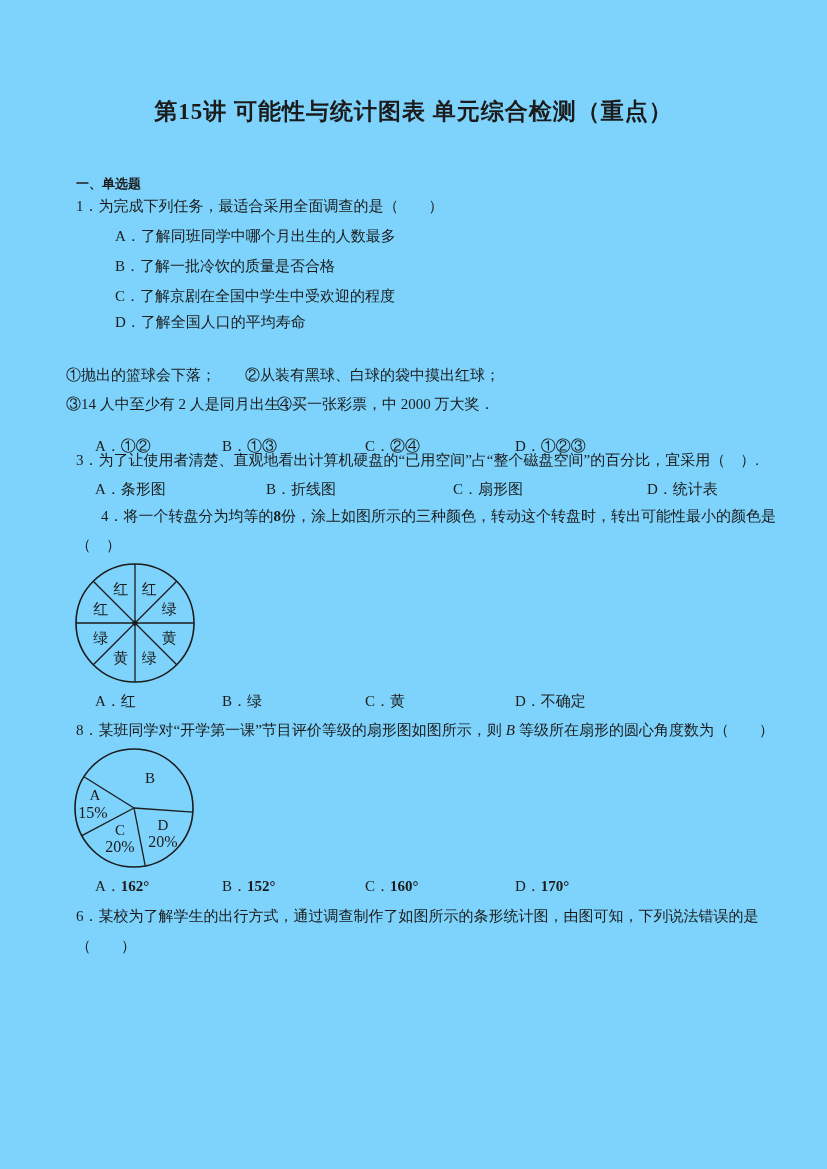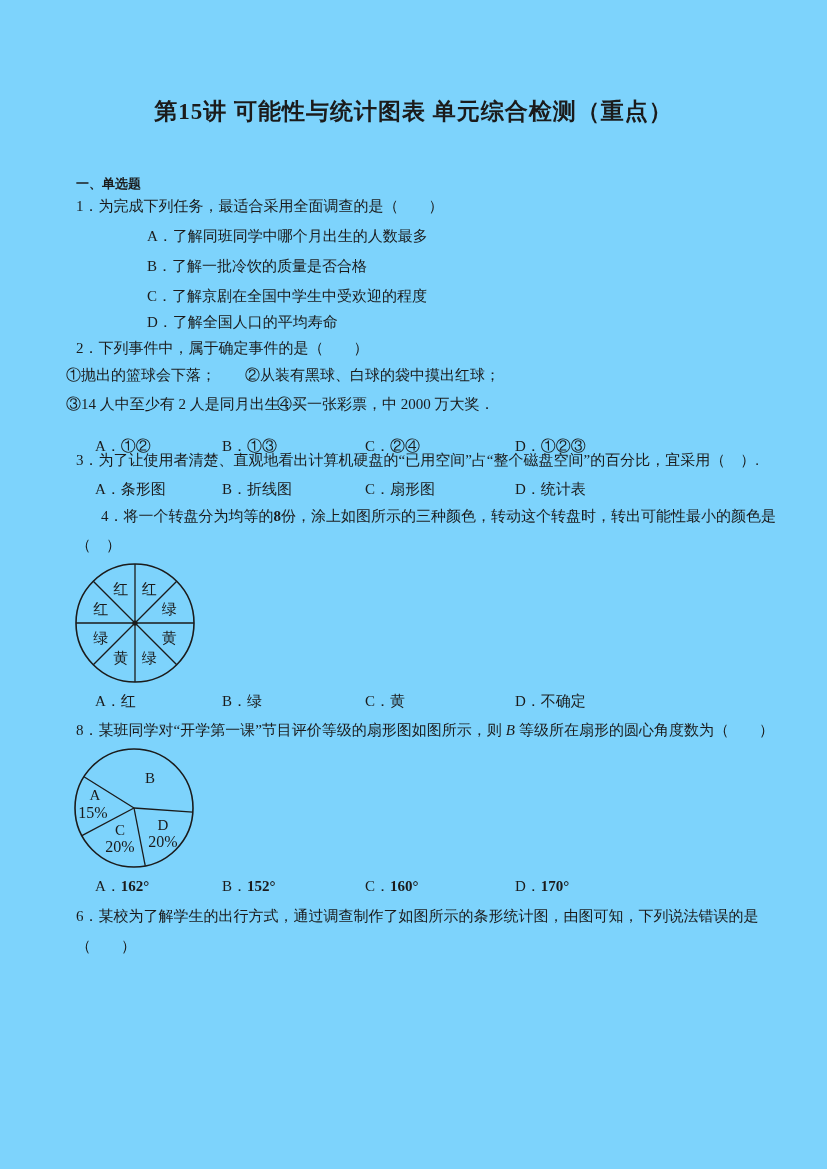--- a/index.html
+++ b/index.html
@@ -20,21 +20,21 @@
     font-size:23px;font-weight:bold;
     letter-spacing:1px;
   }
   .sec-head{top:175px;left:76px;font-weight:bold;font-size:13px;}
   .stem{font-size:15px;}
   .opt-row{
     position:absolute;left:95px;width:640px;
     display:grid;
     grid-template-columns:127px 143px 150px auto;
   }
-  .q1opt{left:115px;margin-left:32px;}
+  .q1opt{left:115px;}
   .pair1{display:inline-block;width:179px;}
   .pair2{display:inline-block;width:211px;}
   .bold{font-weight:bold;}
   .ital{font-style:italic;margin:0 4px;}
   svg{display:block;}
 </style>
 </head>
 <body>
 
 <div class="page">
@@ -42,36 +42,35 @@
   <div class="abs title">第15讲 可能性与统计图表 单元综合检测（重点）</div>
 
   <div class="abs sec-head">一、单选题</div>
 
   <div class="abs stem" style="top:197px;left:76px;">1．为完成下列任务，最适合采用全面调查的是（　　）</div>
   <div class="abs q1opt" style="top:227px;">A．了解同班同学中哪个月出生的人数最多</div>
   <div class="abs q1opt" style="top:257px;">B．了解一批冷饮的质量是否合格</div>
   <div class="abs q1opt" style="top:287px;">C．了解京剧在全国中学生中受欢迎的程度</div>
   <div class="abs q1opt" style="top:313px;">D．了解全国人口的平均寿命</div>
 
-  <div class="abs stem" style="top:339px;left:76px;">2．下列事件中，属于确定事件的是（　　）</div>
   <div class="abs" style="top:366px;left:66px;">
     <span class="pair1">①抛出的篮球会下落；</span><span>②从装有黑球、白球的袋中摸出红球；</span>
   </div>
   <div class="abs" style="top:395px;left:66px;">
     <span class="pair2">③14 人中至少有 2 人是同月出生；</span><span>④买一张彩票，中 2000 万大奖．</span>
   </div>
   <div class="opt-row" style="top:423px;margin-top:14px;">
     <span>A．①②</span>
     <span>B．①③</span>
     <span>C．②④</span>
     <span>D．①②③</span>
   </div>
 
   <div class="abs stem" style="top:451px;left:76px;">3．为了让使用者清楚、直观地看出计算机硬盘的“已用空间”占“整个磁盘空间”的百分比，宜采用（　）.</div>
-  <div class="opt-row" style="top:480px;">
+  <div class="opt-row" style="top:480px;gap:44px;">
     <span>A．条形图</span>
     <span>B．折线图</span>
     <span>C．扇形图</span>
     <span>D．统计表</span>
   </div>
 
   <div class="abs stem" style="top:507px;left:76px;margin-left:25px;"><span>4．将一个转盘分为均等的</span><span class="bold">8</span><span>份，涂上如图所示的三种颜色，转动这个转盘时，转出可能性最小的颜色是</span></div>
   <div class="abs stem" style="top:536px;left:76px;">（　）</div>
 
   <svg class="abs" style="top:560px;left:72px;" width="128" height="128" viewBox="0 0 128 128">

